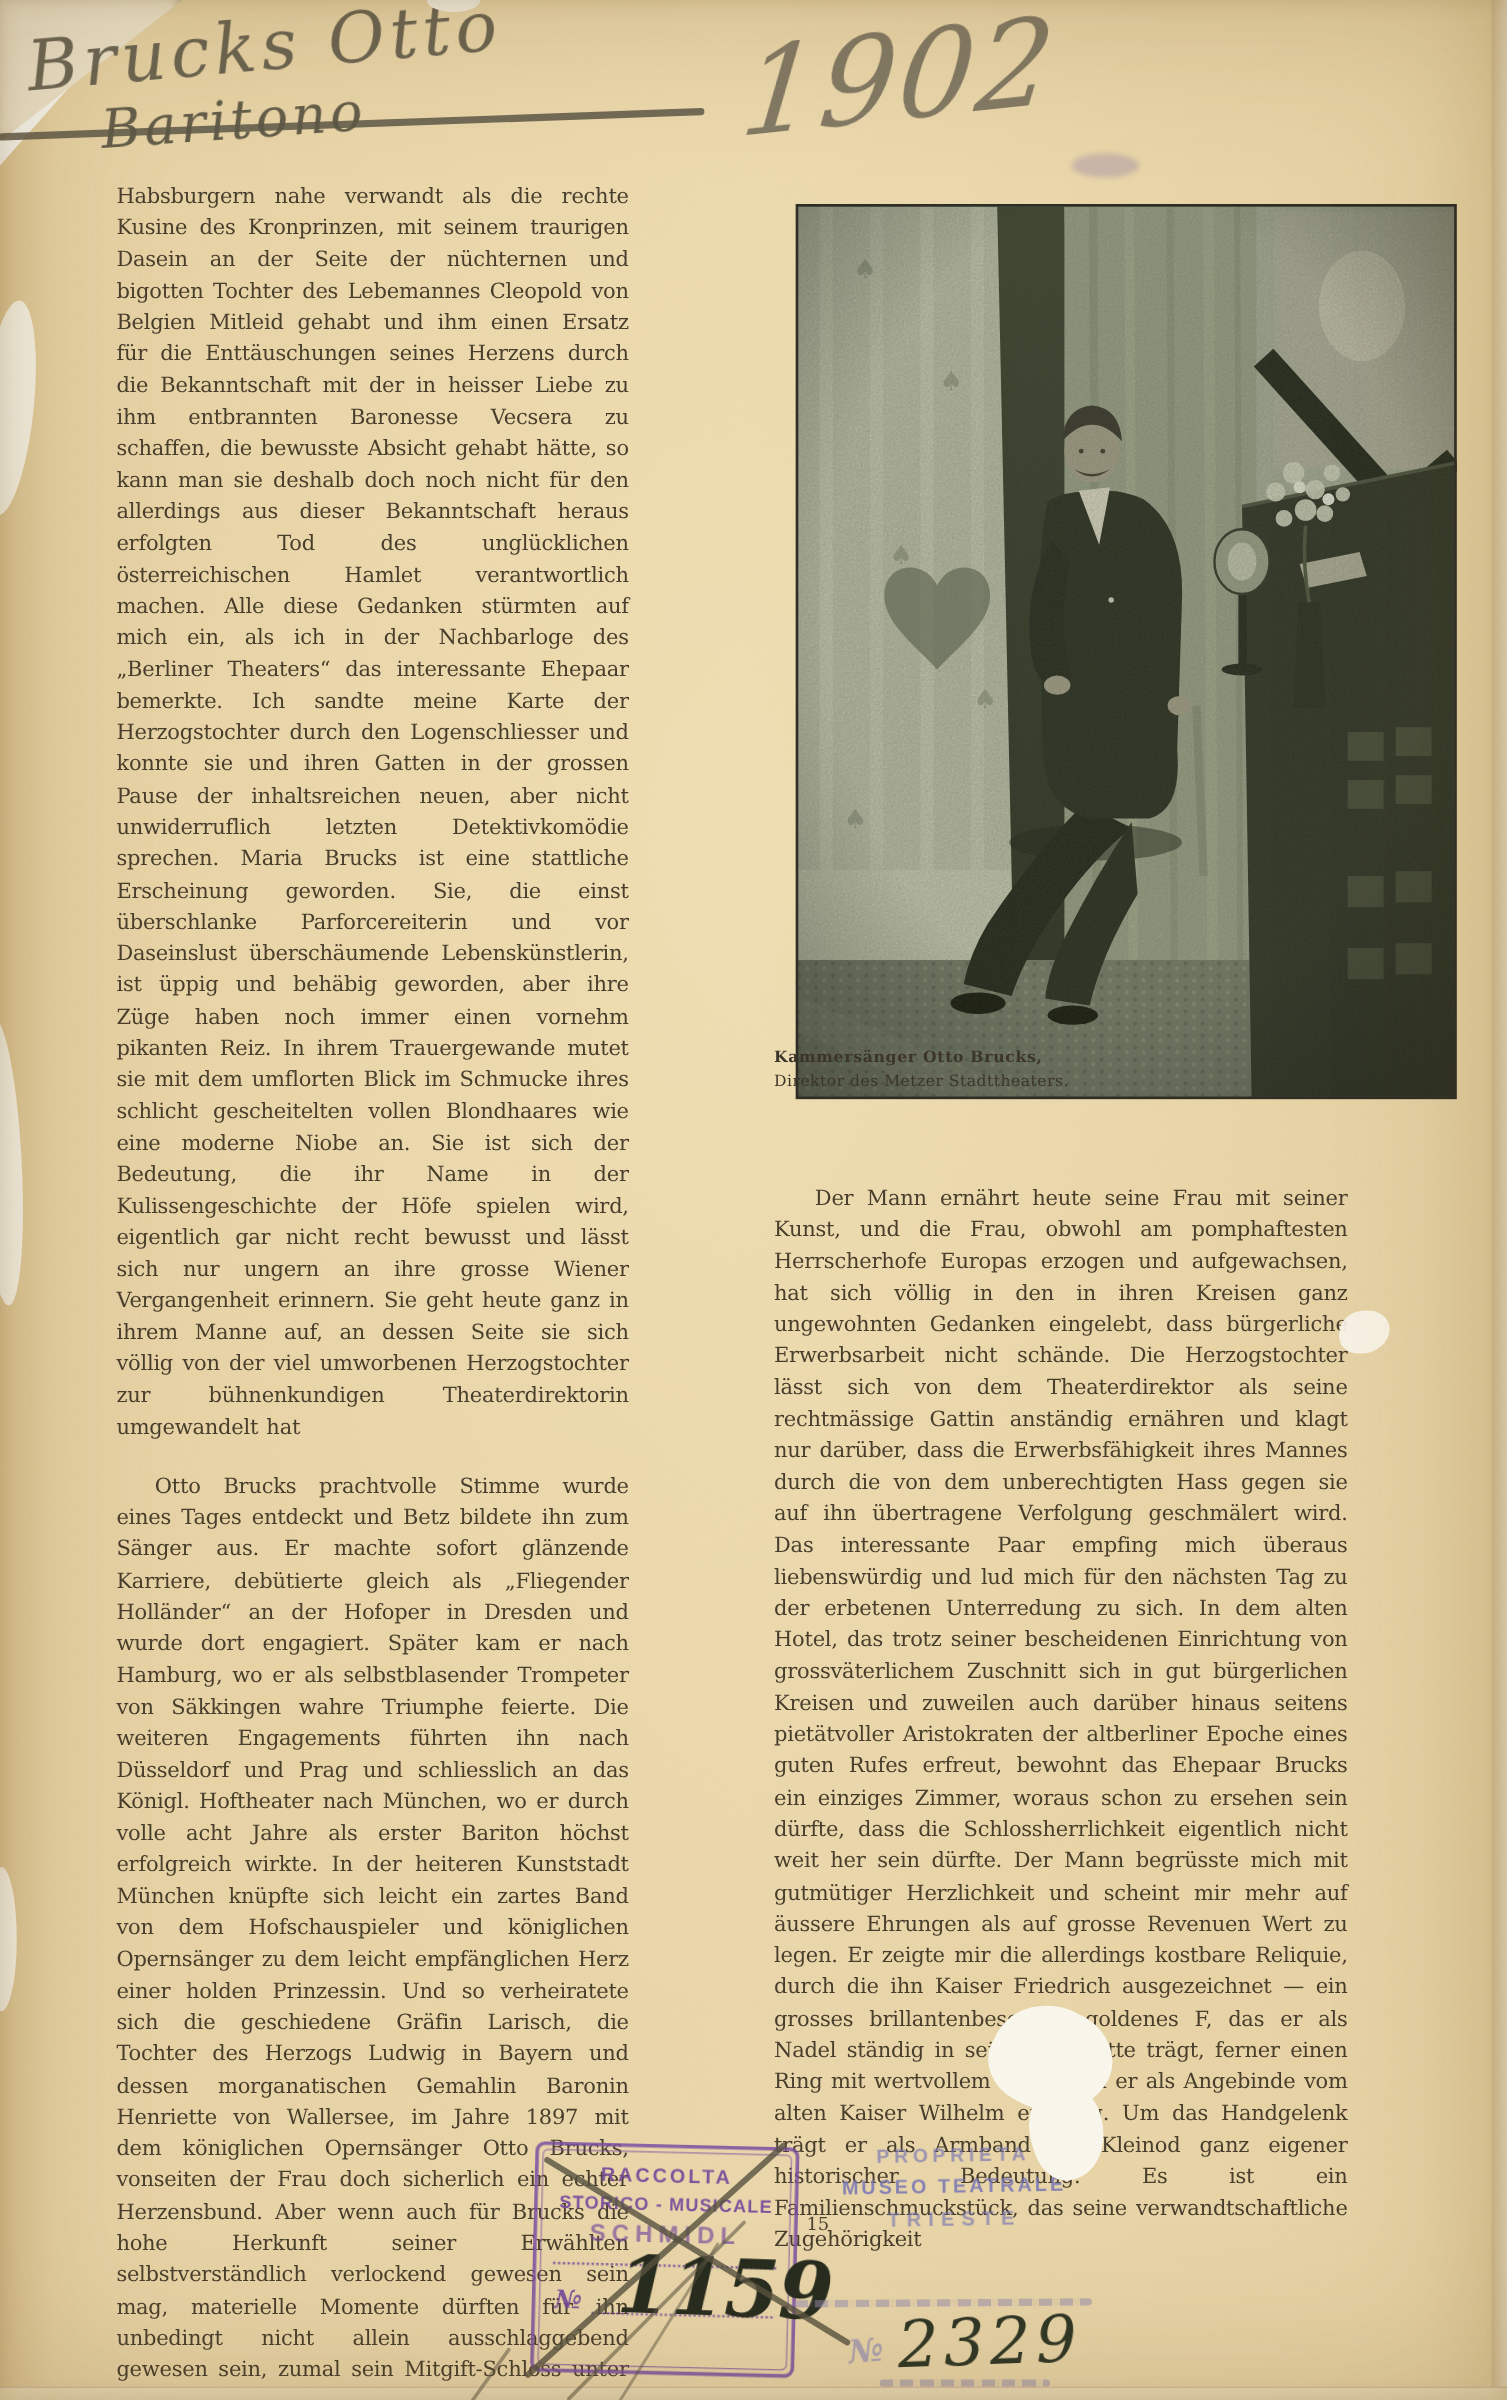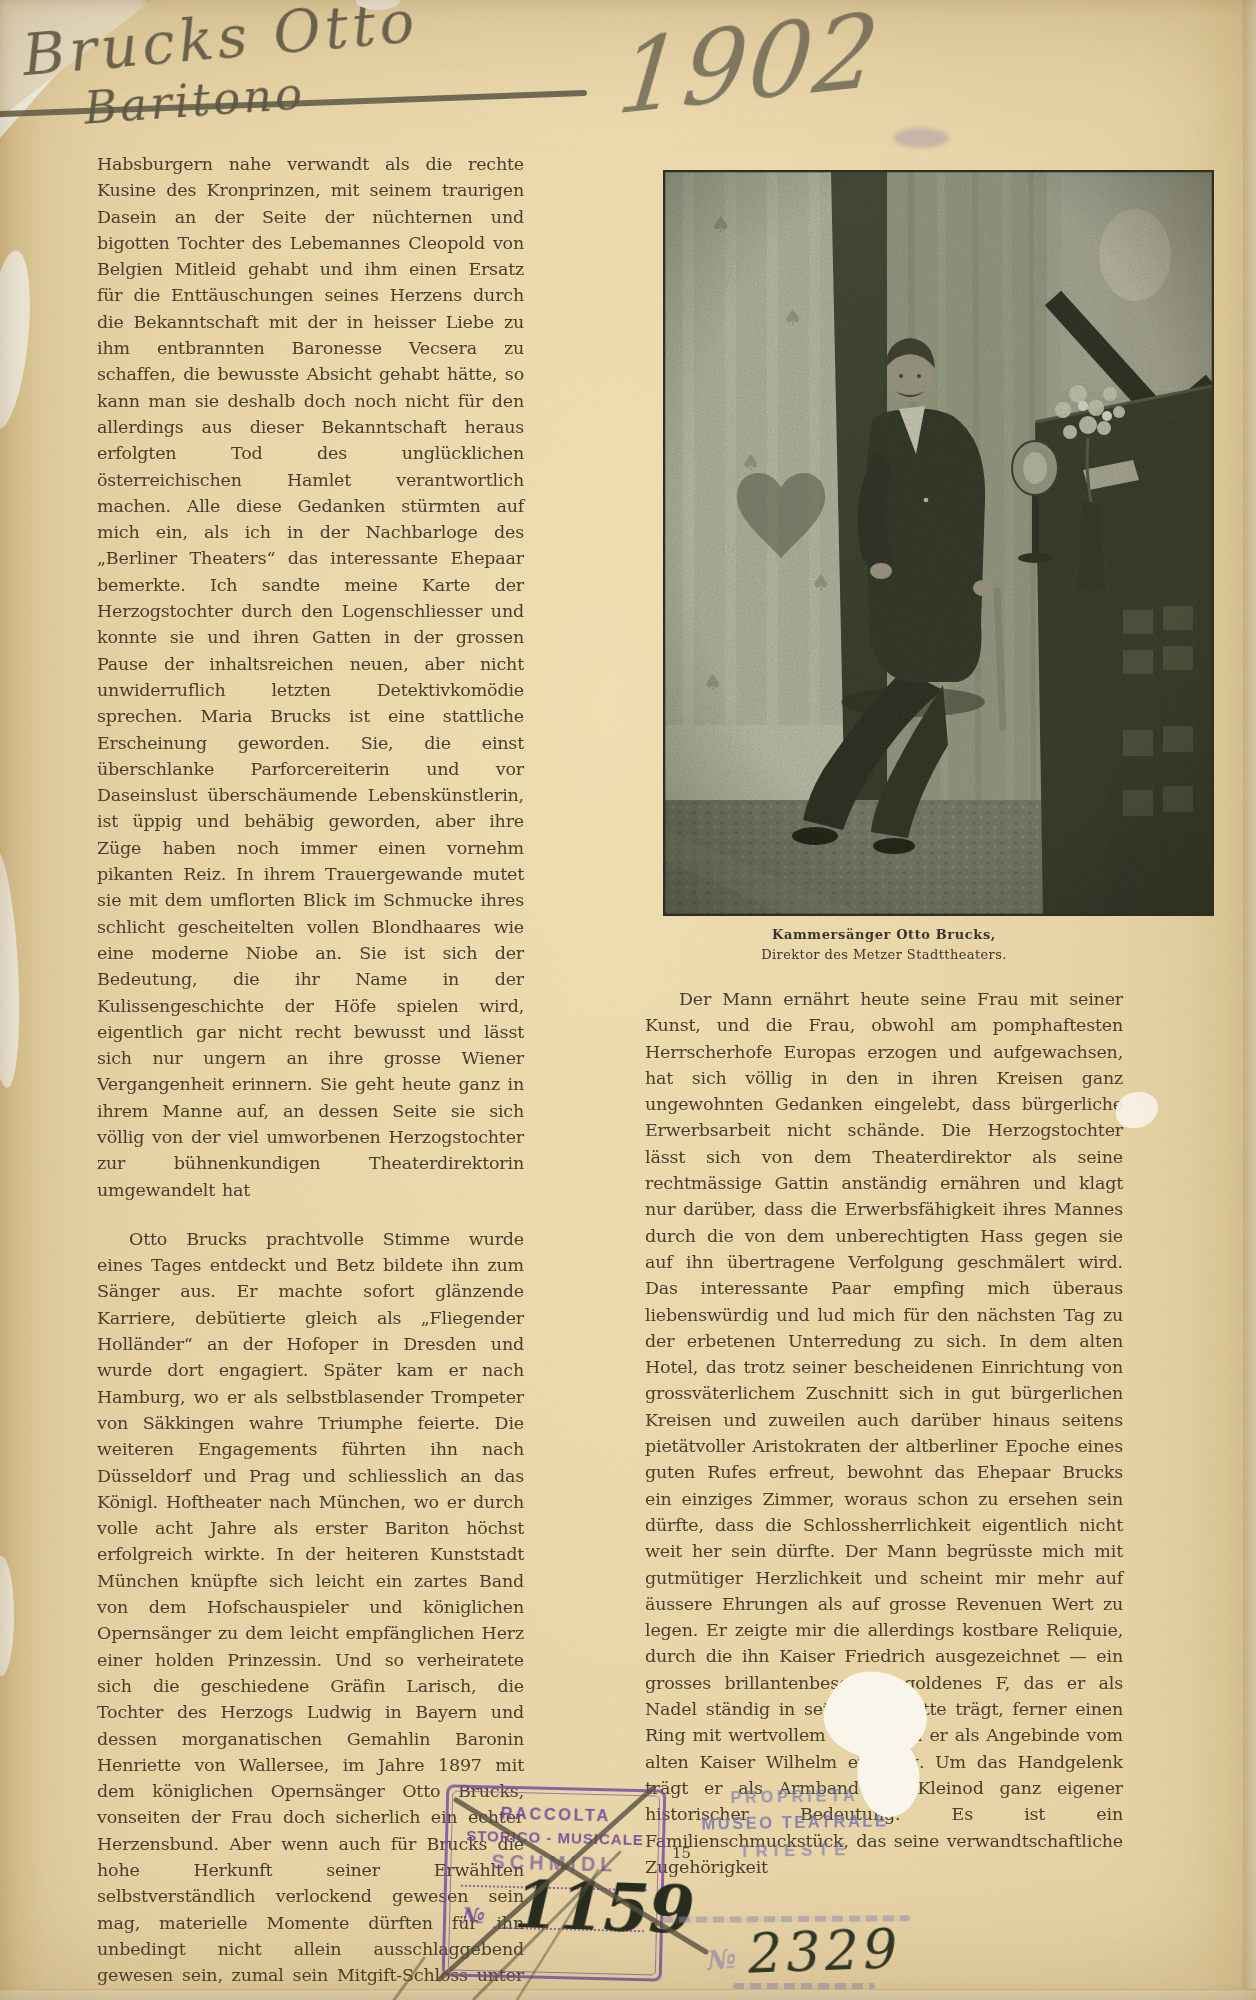--- a/index.html
+++ b/index.html
@@ -24,21 +24,21 @@
   
   .col{position:absolute;text-align:justify;color:#463c2b;
        font-size:17.5px;line-height:26.3px;letter-spacing:-.2px;word-spacing:1.5px;}
   .col p{margin:0;}
   .col-left{left:97px;top:151px;width:427px;}
   .col-left .p2{margin-top:23px;text-indent:32px;}
   .col-right{left:645px;top:986px;width:478px;}
   .col-right .p1{text-indent:34px;}
   
   .photo{position:absolute;left:663px;top:170px;width:551px;height:746px;}
-  .caption{position:absolute;left:645px;top:927px;width:478px;text-align:center;color:#39322a;}
+  .caption{position:absolute;left:645px;top:874px;width:478px;color:#39322a;}
   .caption .c1{font-weight:bold;font-size:13px;letter-spacing:.6px;}
   .caption .c2{font-size:13px;letter-spacing:.4px;margin-top:5px;}
   .pagenum{position:absolute;left:672px;top:1844px;font-size:15px;color:#4a4132;}
   
   .stamp-schmidl{position:absolute;left:444px;top:1787px;width:214px;height:186px;
      transform:rotate(1.4deg);border:3.5px solid rgba(122,77,164,.85);border-radius:8px;
      color:rgba(116,70,158,.92);font-family:"Liberation Sans",sans-serif;text-align:center;filter:blur(.25px);}
   .stamp-schmidl::before{content:"";position:absolute;inset:3px;border:1.5px solid rgba(122,77,164,.7);border-radius:5px;}
   .stamp-schmidl .s1{margin-top:15px;font-size:16.5px;font-weight:bold;letter-spacing:2.5px;}
   .stamp-schmidl .s2{margin-top:5px;font-size:15px;font-weight:bold;letter-spacing:1px;}

